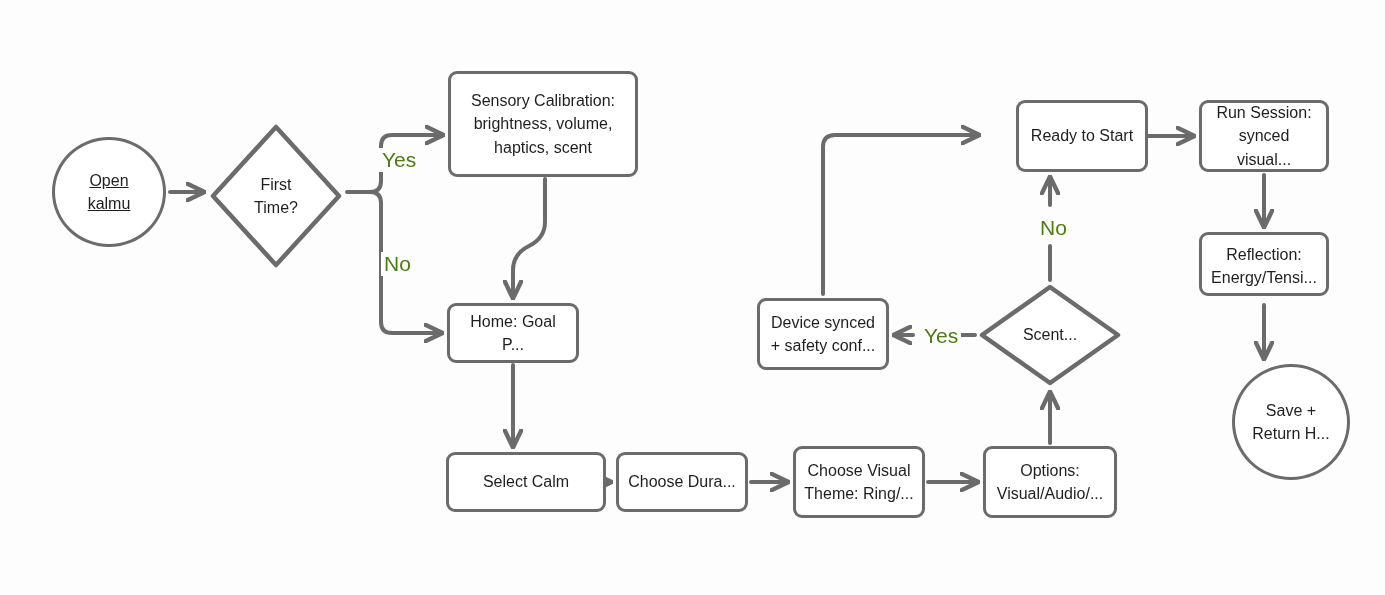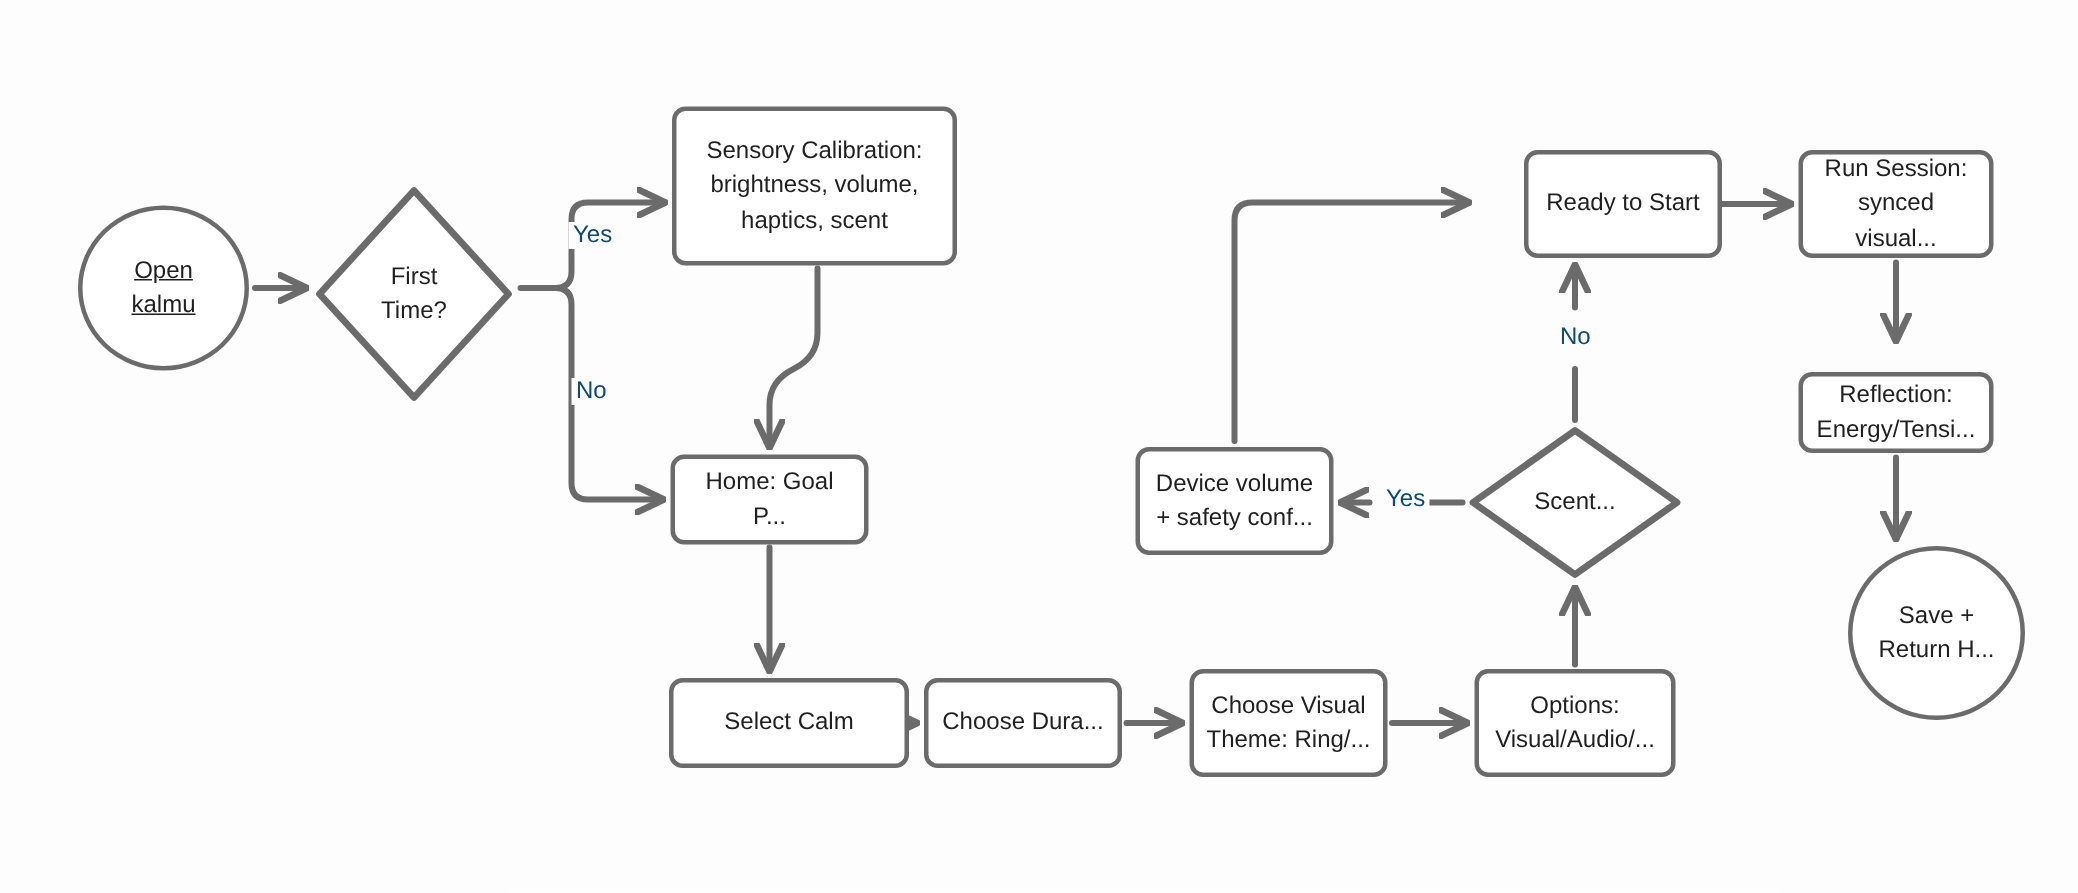--- a/index.html
+++ b/index.html
@@ -51,22 +51,22 @@
     height: 100%;
   }
   .diamond-label {
     position: relative;
     z-index: 2;
     width: 78%;
   }
   .edge-label {
     position: absolute;
     font-family: "Liberation Sans", sans-serif;
-    font-size: 16px;
-    color: #0c4a6e;
+    font-size: 21px;
+    color: #4d7c0f;
     background: #fdfdfd;
     padding: 0 3px;
     white-space: nowrap;
   }
 </style>
 </head>
 <body>
 
 <div id="canvas">
 
@@ -169,37 +169,37 @@
     <svg class="diamond-shape" viewBox="0 0 144 104" preserveAspectRatio="none">
       <polygon points="72,4 140,52 72,100 4,52" fill="#ffffff" stroke="#6b6b6b" stroke-width="4.5" stroke-linejoin="round"></polygon>
     </svg>
     <div class="diamond-label">
       <div>Scent...</div>
     </div>
   </div>
 
   <div class="node rect" style="left:757px; top:298px; width:132px; height:72px;">
     <div>
-      <div>Device volume</div>
+      <div>Device synced</div>
       <div>+ safety conf...</div>
     </div>
   </div>
 
   <div class="node rect" style="left:984px; top:100px; width:132px; height:72px;margin-left:32px;">
     <div>Ready to Start</div>
   </div>
 
   <div class="node rect" style="left:1199px; top:100px; width:130px; height:72px;">
     <div>
       <div>Run Session:</div>
       <div>synced visual...</div>
     </div>
   </div>
 
-  <div class="node rect" style="left:1199px; top:248px; width:130px; height:54px;">
+  <div class="node rect" style="left:1199px; top:232px; width:130px; height:64px;align-items:flex-end;">
     <div>
       <div>Reflection:</div>
       <div>Energy/Tensi...</div>
     </div>
   </div>
 
   <div class="node circle" style="left:1232px; top:364px; width:118px; height:116px;">
     <div>
       <div>Save +</div>
       <div>Return H...</div>

